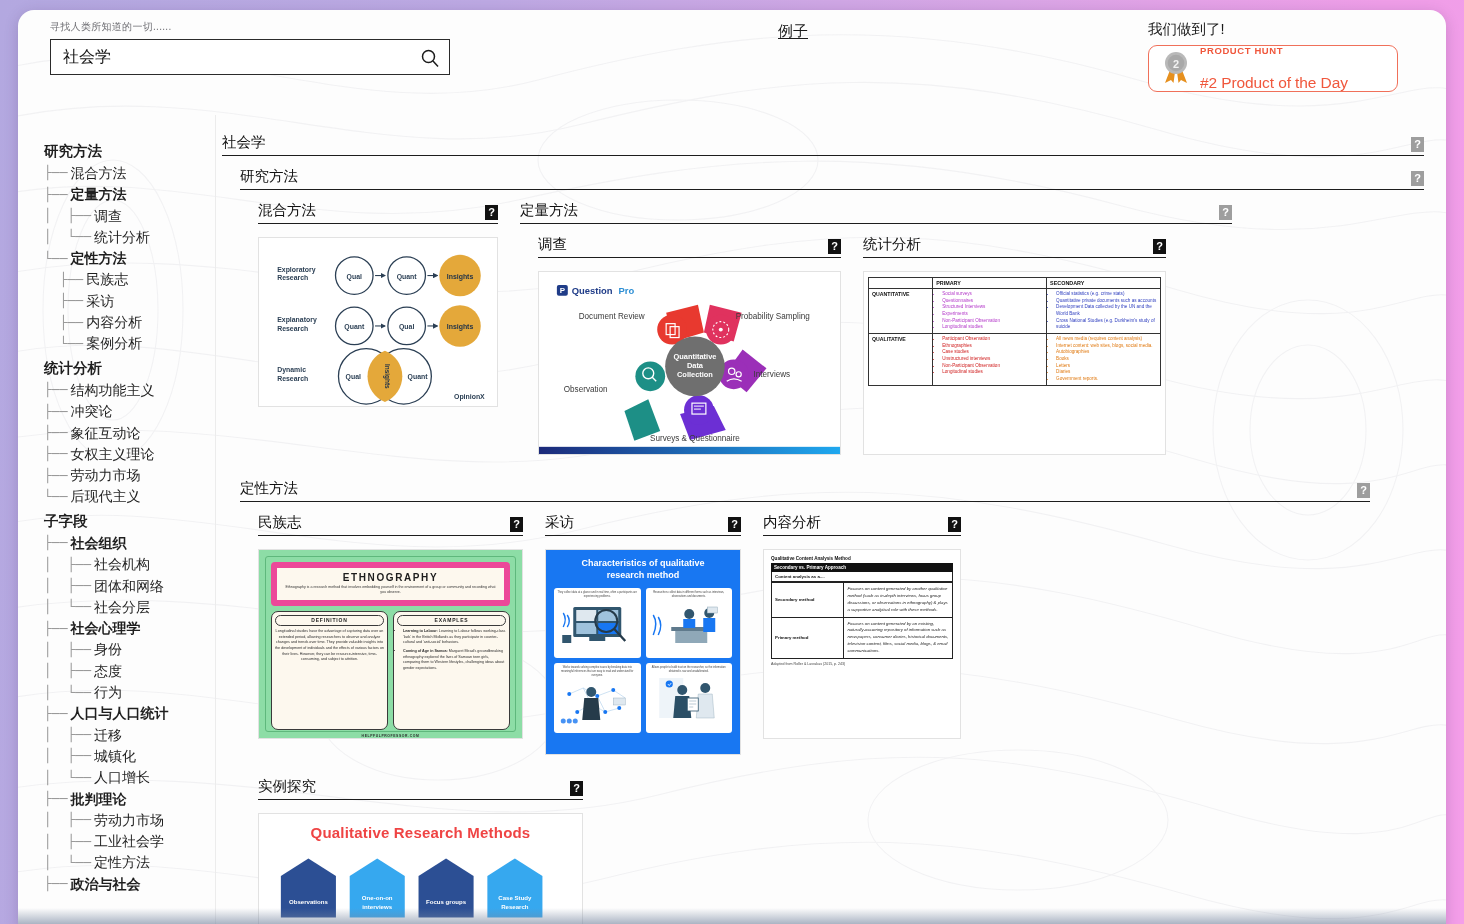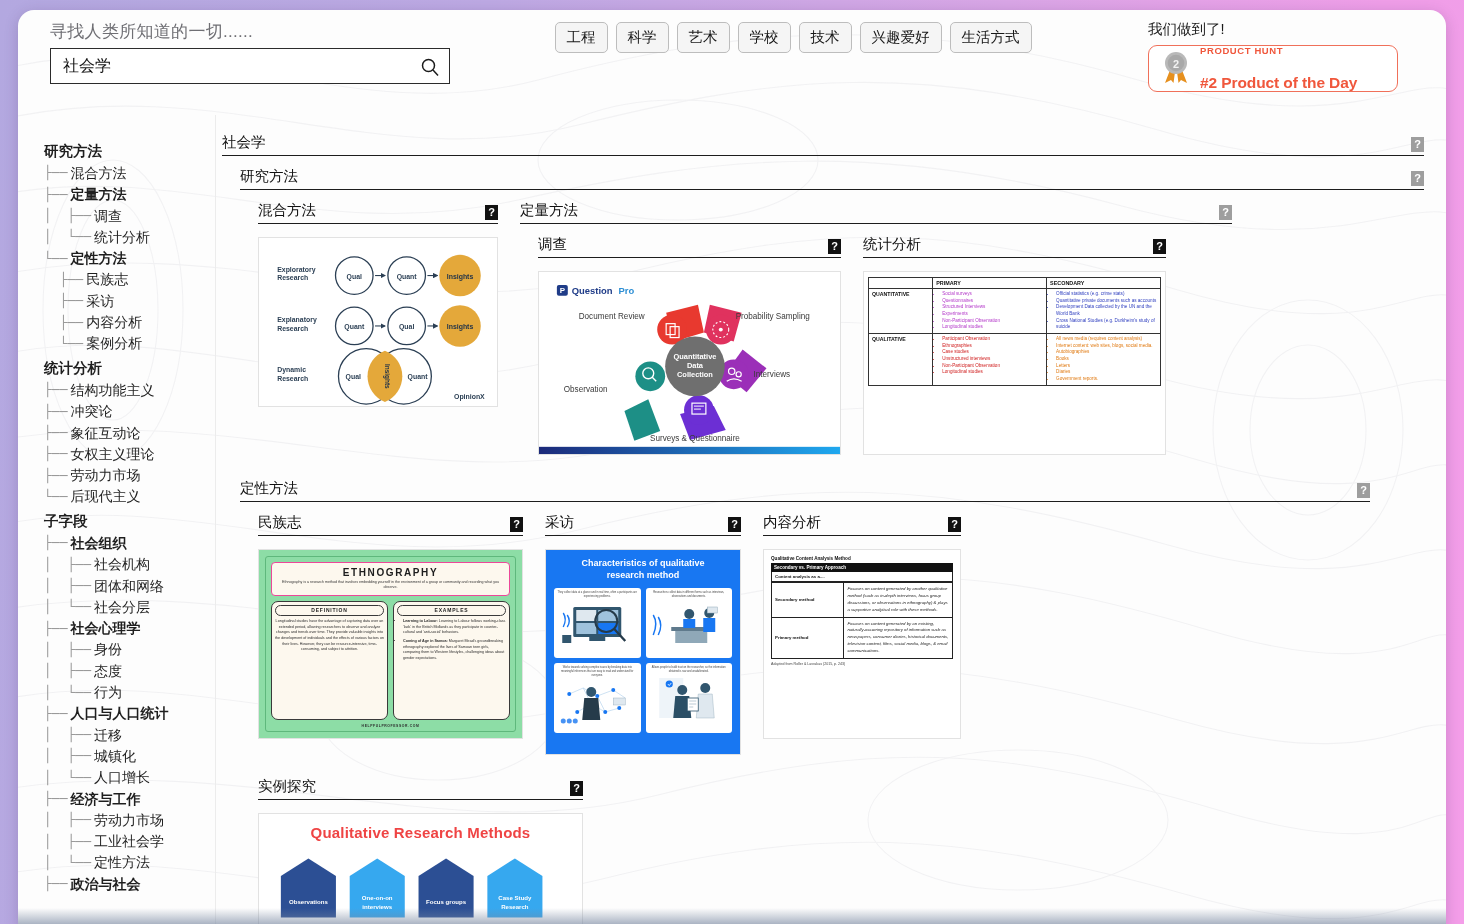--- a/index.html
+++ b/index.html
@@ -26,21 +26,21 @@
     position: absolute; inset: 0;
     pointer-events: none;
     opacity: .55;
   }
   
   .header {
     position: relative;
     height: 105px;
   }
   .search-wrap { position: absolute; left: 32px; top: 10px; width: 400px; }
-  .search-hint { font-size: 17px; color: #6f6f74; letter-spacing: .3px; margin-bottom: 5px; }
+  .search-hint { font-size: 10px; color: #6f6f74; letter-spacing: .3px; margin-bottom: 5px; }
   .search-box {
     position: relative;
     height: 36px;
     background: #fff;
     border: 1.6px solid #2b2b2b;
     display: flex; align-items: center;
   }
   .search-box input {
     border: 0; outline: 0; background: transparent;
     font-size: 16px; color: #111;
@@ -77,21 +77,21 @@
     display: flex; align-items: center; gap: 9px;
     padding: 0 12px;
     background: #fff;
     cursor: pointer;
   }
   .ph-text-top {
     font-size: 9.5px; font-weight: bold; color: #f0573c;
     letter-spacing: .6px;
   }
   .ph-text-main {
-    font-size: 15.5px; font-weight: bold; color: #f0573c;
+    font-size: 15.5px; font-weight: normal; color: #f0573c;
     letter-spacing: -.1px; margin-top: 18px;
   }
 
   
   .body-split { display: flex; height: 815px; }
   .sidebar {
     width: 198px;
     flex: none;
     padding: 22px 0 0 26px;
     border-right: 1px solid #ececec;
@@ -199,29 +199,21 @@
         <span class="search-icon">
           <svg width="20" height="20" viewBox="0 0 20 20" fill="none" stroke="#1b1b1b" stroke-width="1.5">
             <circle cx="8.5" cy="8.5" r="6"></circle>
               <line x1="13" y1="13" x2="18" y2="18.5"></line>
           </svg>
         </span>
       </div>
     </div>
 
     <div class="examples">
-      <div class="chips">
-        <button class="chip">工程</button>
-        <button class="chip">科学</button>
-        <button class="chip">艺术</button>
-        <button class="chip">学校</button>
-        <button class="chip">技术</button>
-        <button class="chip">兴趣爱好</button>
-        <button class="chip">生活方式</button>
-      </div>
+      <div class="examples-title">例子</div>
     </div>
 
     <div class="ph-wrap">
       <div class="ph-label">我们做到了!</div>
       <a class="ph-badge">
         <span>
           <svg width="30" height="34" viewBox="0 0 30 34">
             <path d="M9 20 L4 33 L10 30 L12.5 33 L14 22 Z" fill="#e6901f"></path>
             <path d="M21 20 L26 33 L20 30 L17.5 33 L16 22 Z" fill="#e6901f"></path>
             <circle cx="15" cy="13" r="11" fill="#b9b9b9"></circle>
@@ -356,21 +348,21 @@
         <div class="tree-row lvl1">
             <span class="guide">│  ├──</span>
             <span class="lbl">城镇化</span>
           </div>
         <div class="tree-row lvl1">
             <span class="guide">│  └──</span>
             <span class="lbl">人口增长</span>
           </div>
         <div class="tree-row lvl1 bold">
             <span class="guide">├──</span>
-            <span class="lbl">经济与工作</span>
+            <span class="lbl">批判理论</span>
           </div>
         <div class="tree-row lvl1">
             <span class="guide">│  ├──</span>
             <span class="lbl">劳动力市场</span>
           </div>
         <div class="tree-row lvl1">
             <span class="guide">│  ├──</span>
             <span class="lbl">工业社会学</span>
           </div>
         <div class="tree-row lvl1">
@@ -598,21 +590,21 @@
             <div class="sec-body">
               <div class="card-row">
 
                 <div class="card" style="width:265px">
                   <div class="card-head">
                     <span class="card-title">民族志</span>
                     <span class="qmark dark">?</span>
                   </div>
                   <div class="card-img" style="width:265px;height:190px;background:#8ddda6;padding:6px">
                     <div style="border:1.2px solid #5fb87c;border-radius:3px;background:#8ddda6;height:100%;padding:5px">
-                      <div style="background:#fdf8ee;border:1px solid #ec4899;border-radius:4px;padding:4px 6px;text-align:center">
+                      <div style="background:#fdf8ee;border:6px solid #ec4899;border-radius:4px;padding:4px 6px;text-align:center">
                         <div style="font-size:10px;font-weight:bold;letter-spacing:1.6px;color:#1d1d1d">ETHNOGRAPHY</div>
                         <div style="font-size:3.6px;color:#333;line-height:1.5;margin-top:2px">Ethnography is a research method that involves embedding yourself in the environment of a group or community and recording what you observe.</div>
                       </div>
                       <div style="display:flex;gap:5px;margin-top:5px;height:119px">
                         <div style="flex:1;background:#fdf8ee;border:1px solid #3a3a3a;border-radius:7px;padding:3px">
                           <div style="background:#fdf8ee;border:1px solid #3a3a3a;border-radius:7px;text-align:center;font-size:5px;font-weight:bold;letter-spacing:.8px;padding:1.5px;color:#1d1d1d">DEFINITION</div>
                           <div style="font-size:3.7px;line-height:1.55;text-align:center;color:#2c2c2c;margin-top:3px">Longitudinal studies have the advantage of capturing data over an extended period, allowing researchers to observe and analyze changes and trends over time. They provide valuable insights into the development of individuals and the effects of various factors on their lives. However, they can be resource-intensive, time-consuming, and subject to attrition.</div>
                         </div>
                         <div style="flex:1;background:#fdf8ee;border:1px solid #3a3a3a;border-radius:7px;padding:3px">
                           <div style="background:#fdf8ee;border:1px solid #3a3a3a;border-radius:7px;text-align:center;font-size:5px;font-weight:bold;letter-spacing:.8px;padding:1.5px;color:#1d1d1d">EXAMPLES</div>

